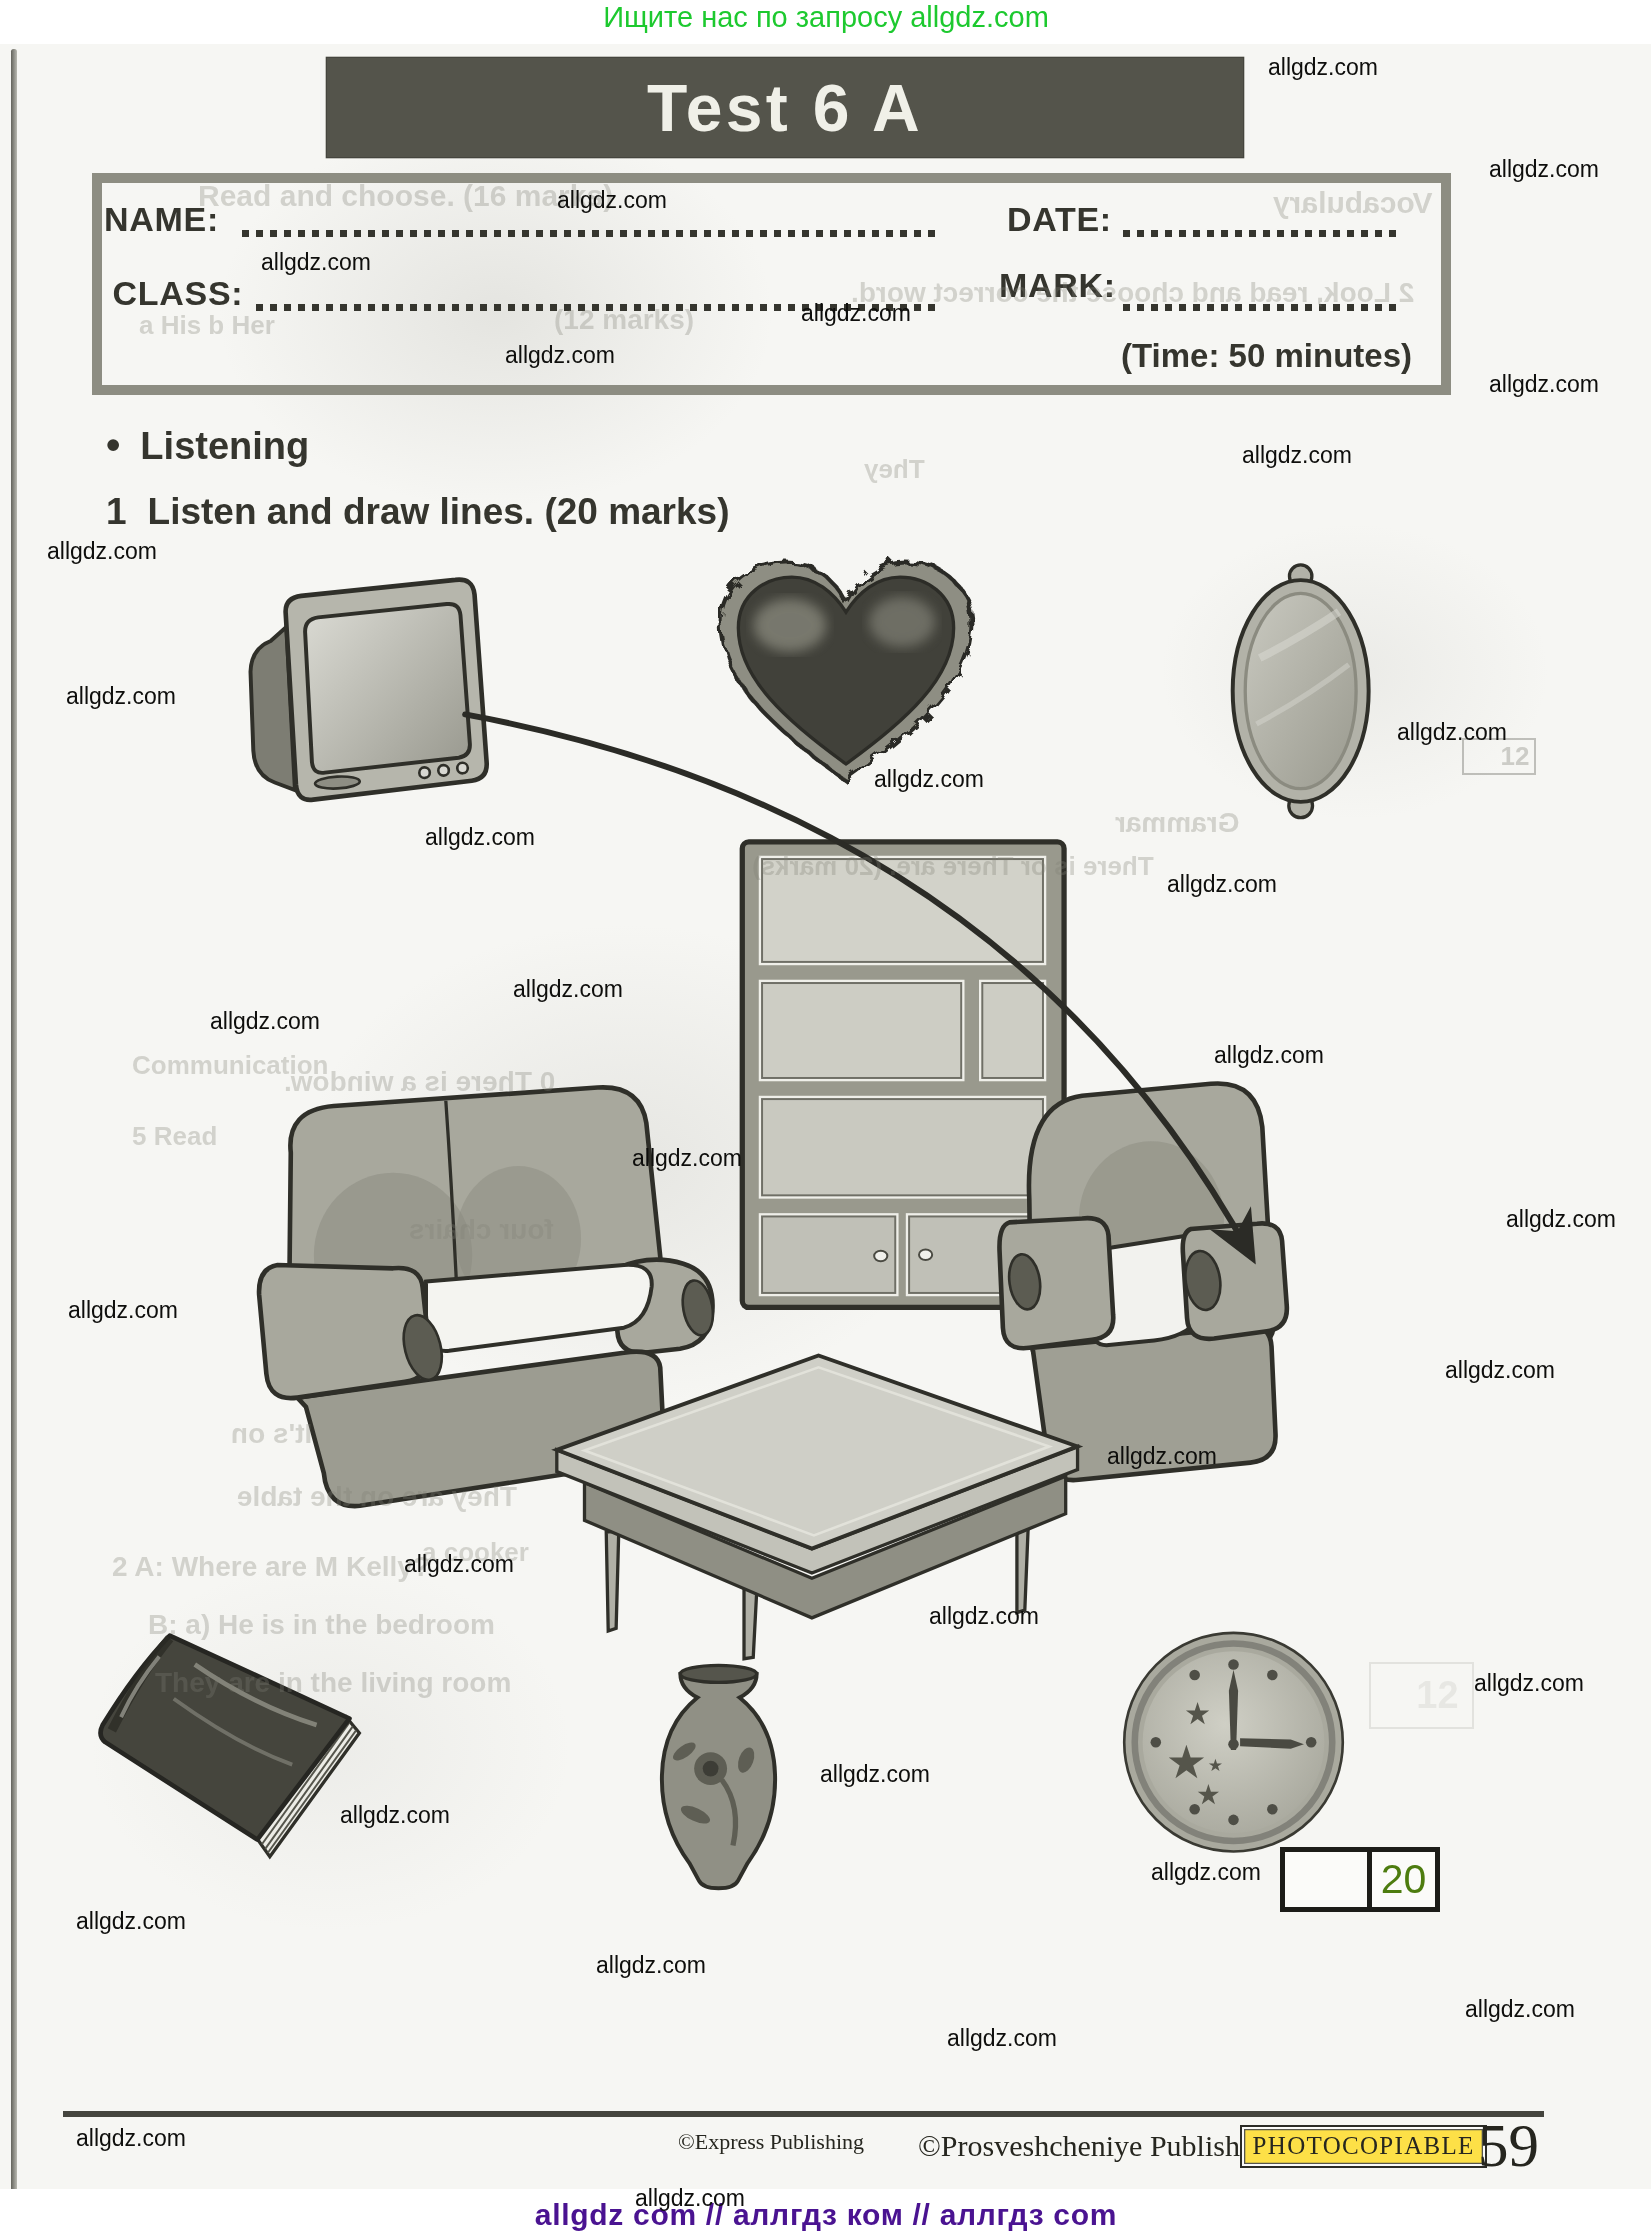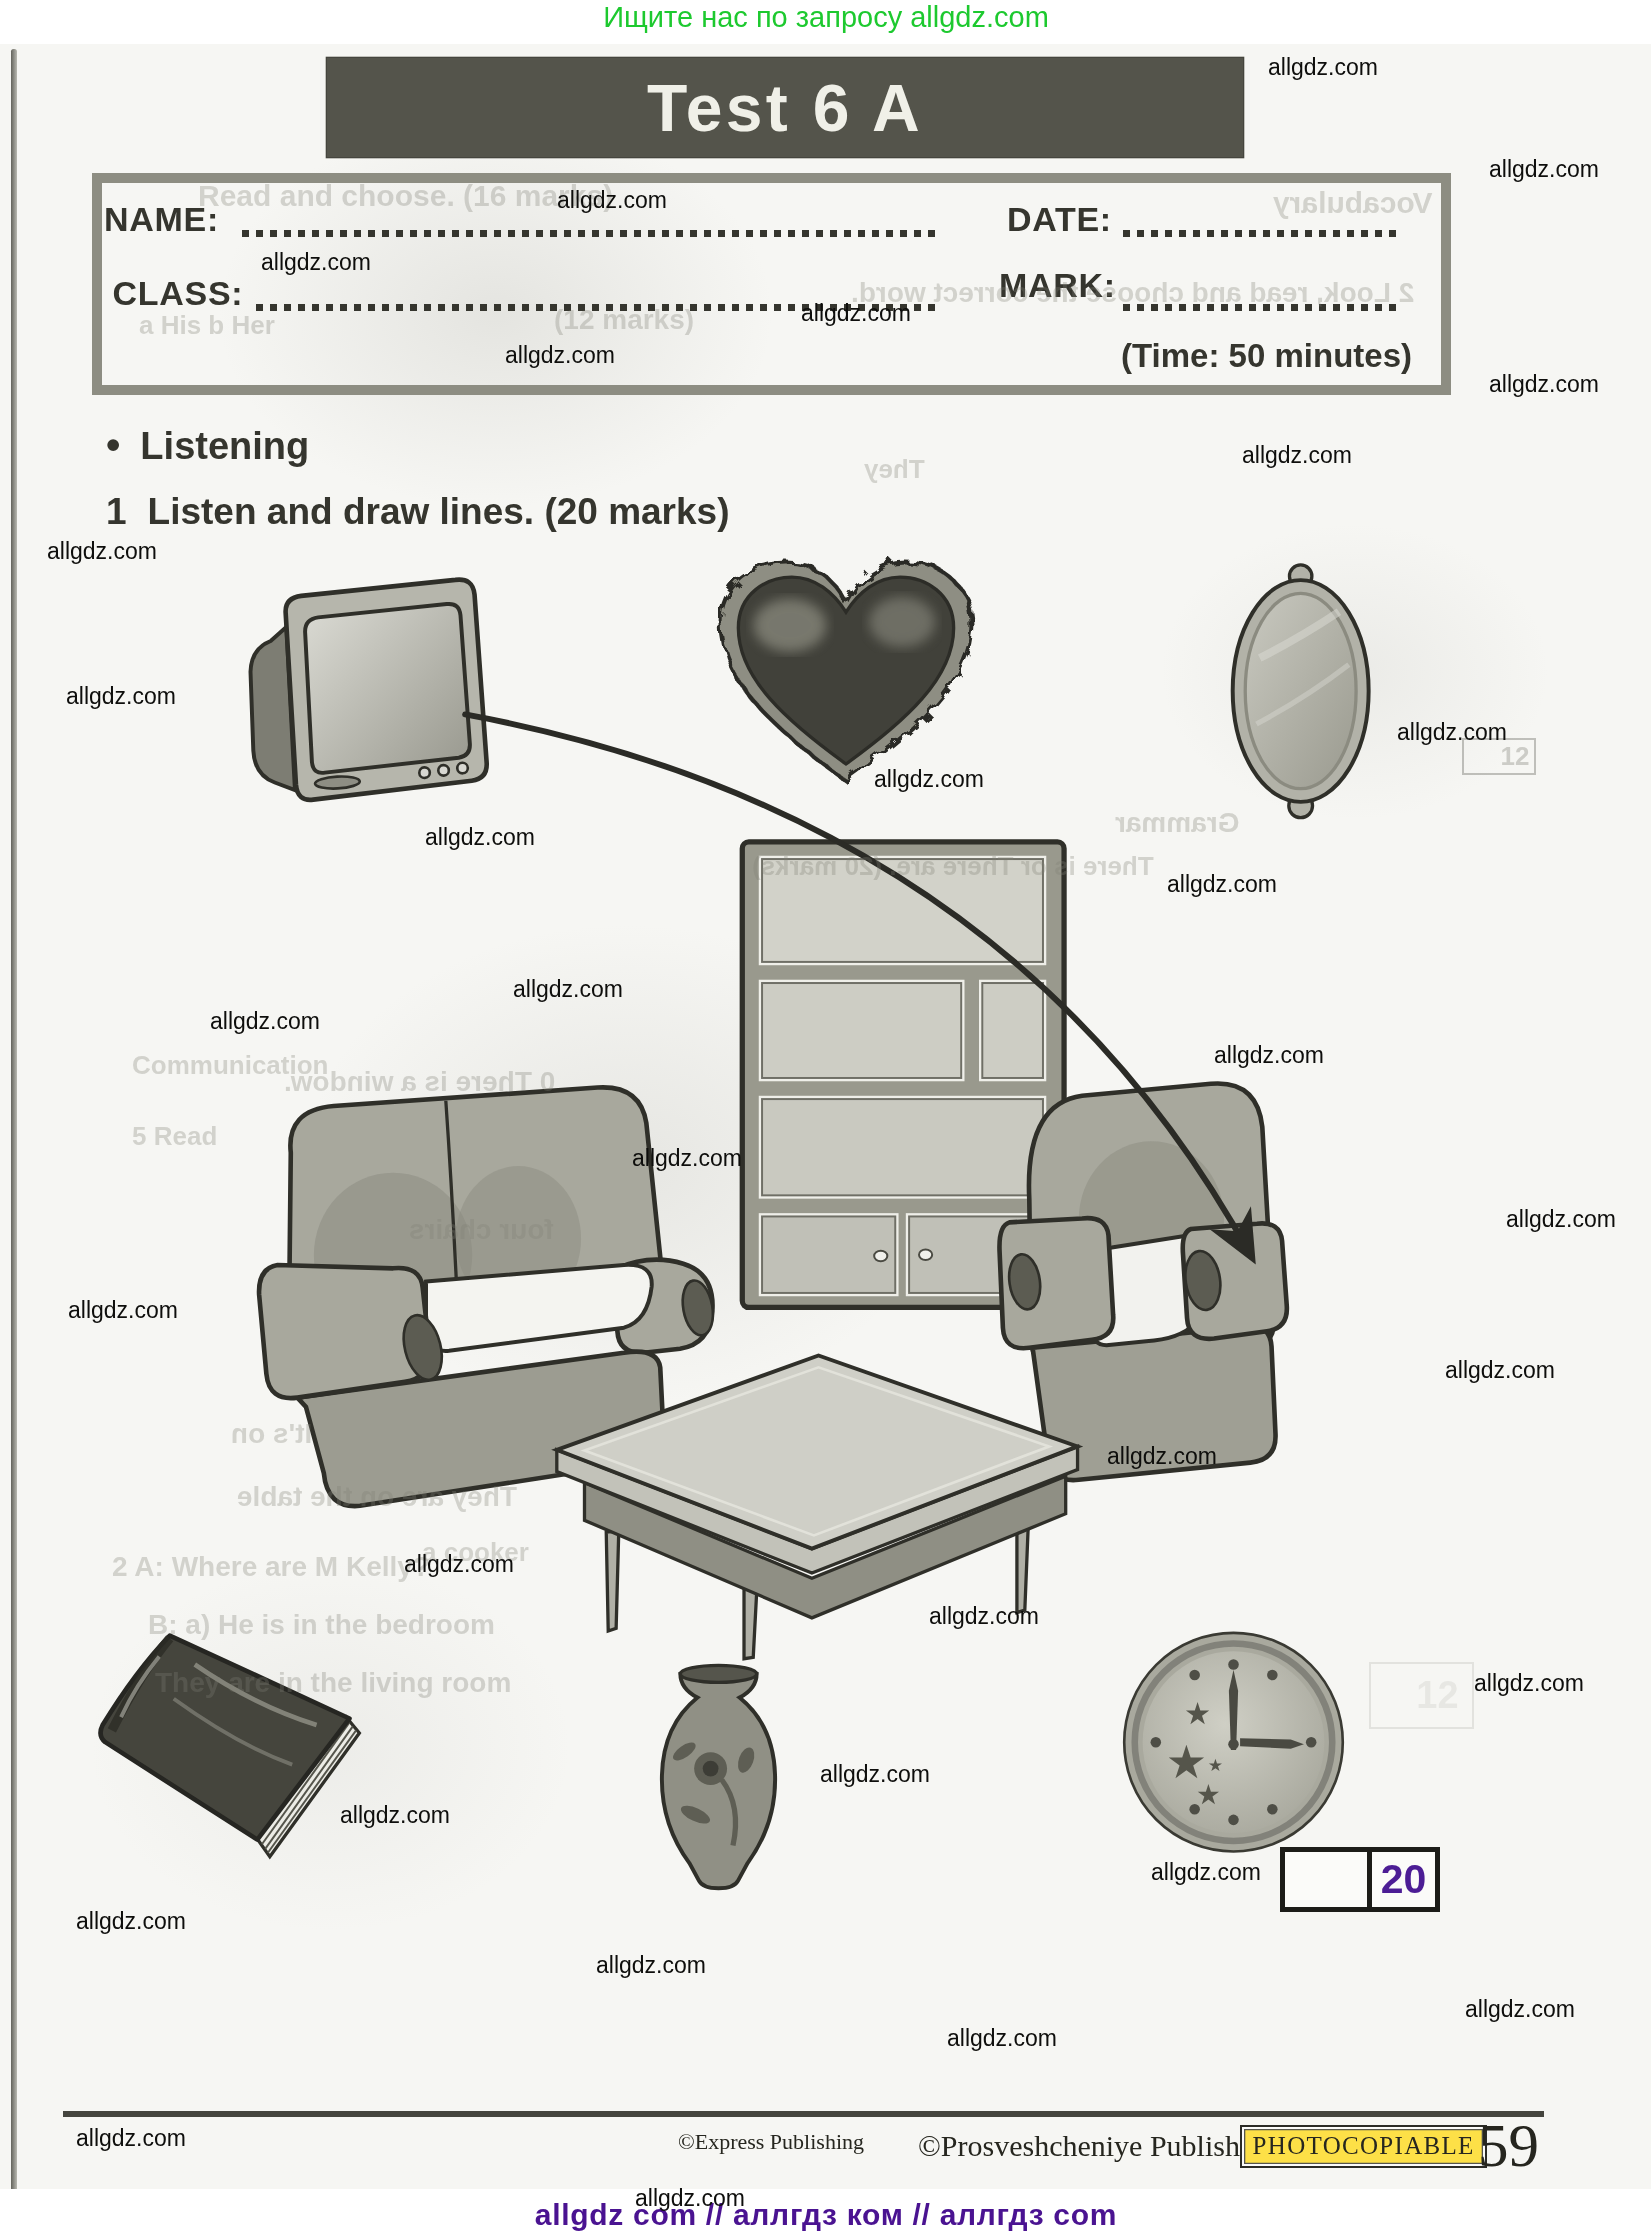--- a/index.html
+++ b/index.html
@@ -49,21 +49,21 @@
   #il-vase{left:633px;top:1651px;width:171px;height:251px;}
   #il-clock{left:1118px;top:1625px;width:231px;height:237px;}
   .illus svg{width:100%;height:100%;display:block;}
 
   .arrow-layer{position:absolute;left:0;top:0;width:1652px;height:2239px;pointer-events:none;}
 
   .score-box{position:absolute;left:1280px;top:1847px;width:150px;height:55px;border:5.3px solid #1c1c18;
              display:flex;background:#fbfbf9;}
   .score-box .cell1{flex:1.3;border-right:5.3px solid #1c1c18;}
   .score-box .cell2{flex:1;display:flex;align-items:center;justify-content:center;
-                    font-size:41px;font-weight:bold;color:#4c1d95;}
+                    font-size:41px;font-weight:normal;color:#4d7c0f;}
 
   .footer-rule{position:absolute;left:63px;top:2111px;width:1481px;height:6px;background:#45453e;}
   .footer{position:absolute;left:0;top:2125px;width:1652px;height:59px;
           font-family:"Liberation Serif",serif;color:#26261f;}
   .f-exp{position:absolute;left:678px;top:4px;font-size:22px;white-space:nowrap;}
   .f-pros{position:absolute;left:918px;top:4px;font-size:30px;white-space:nowrap;}
   .f-stamp{position:absolute;left:1240px;top:0px;border:2.6px solid #2b2b26;padding:5.3px 10.6px;
            font-size:25px;letter-spacing:1.3px;background:#fde047;
            box-shadow:inset 0 0 0 2px #fbfbf9, inset 0 0 0 3.3px #55554d;}
   .f-page{position:absolute;left:1478px;top:-14.5px;font-size:61px;}

